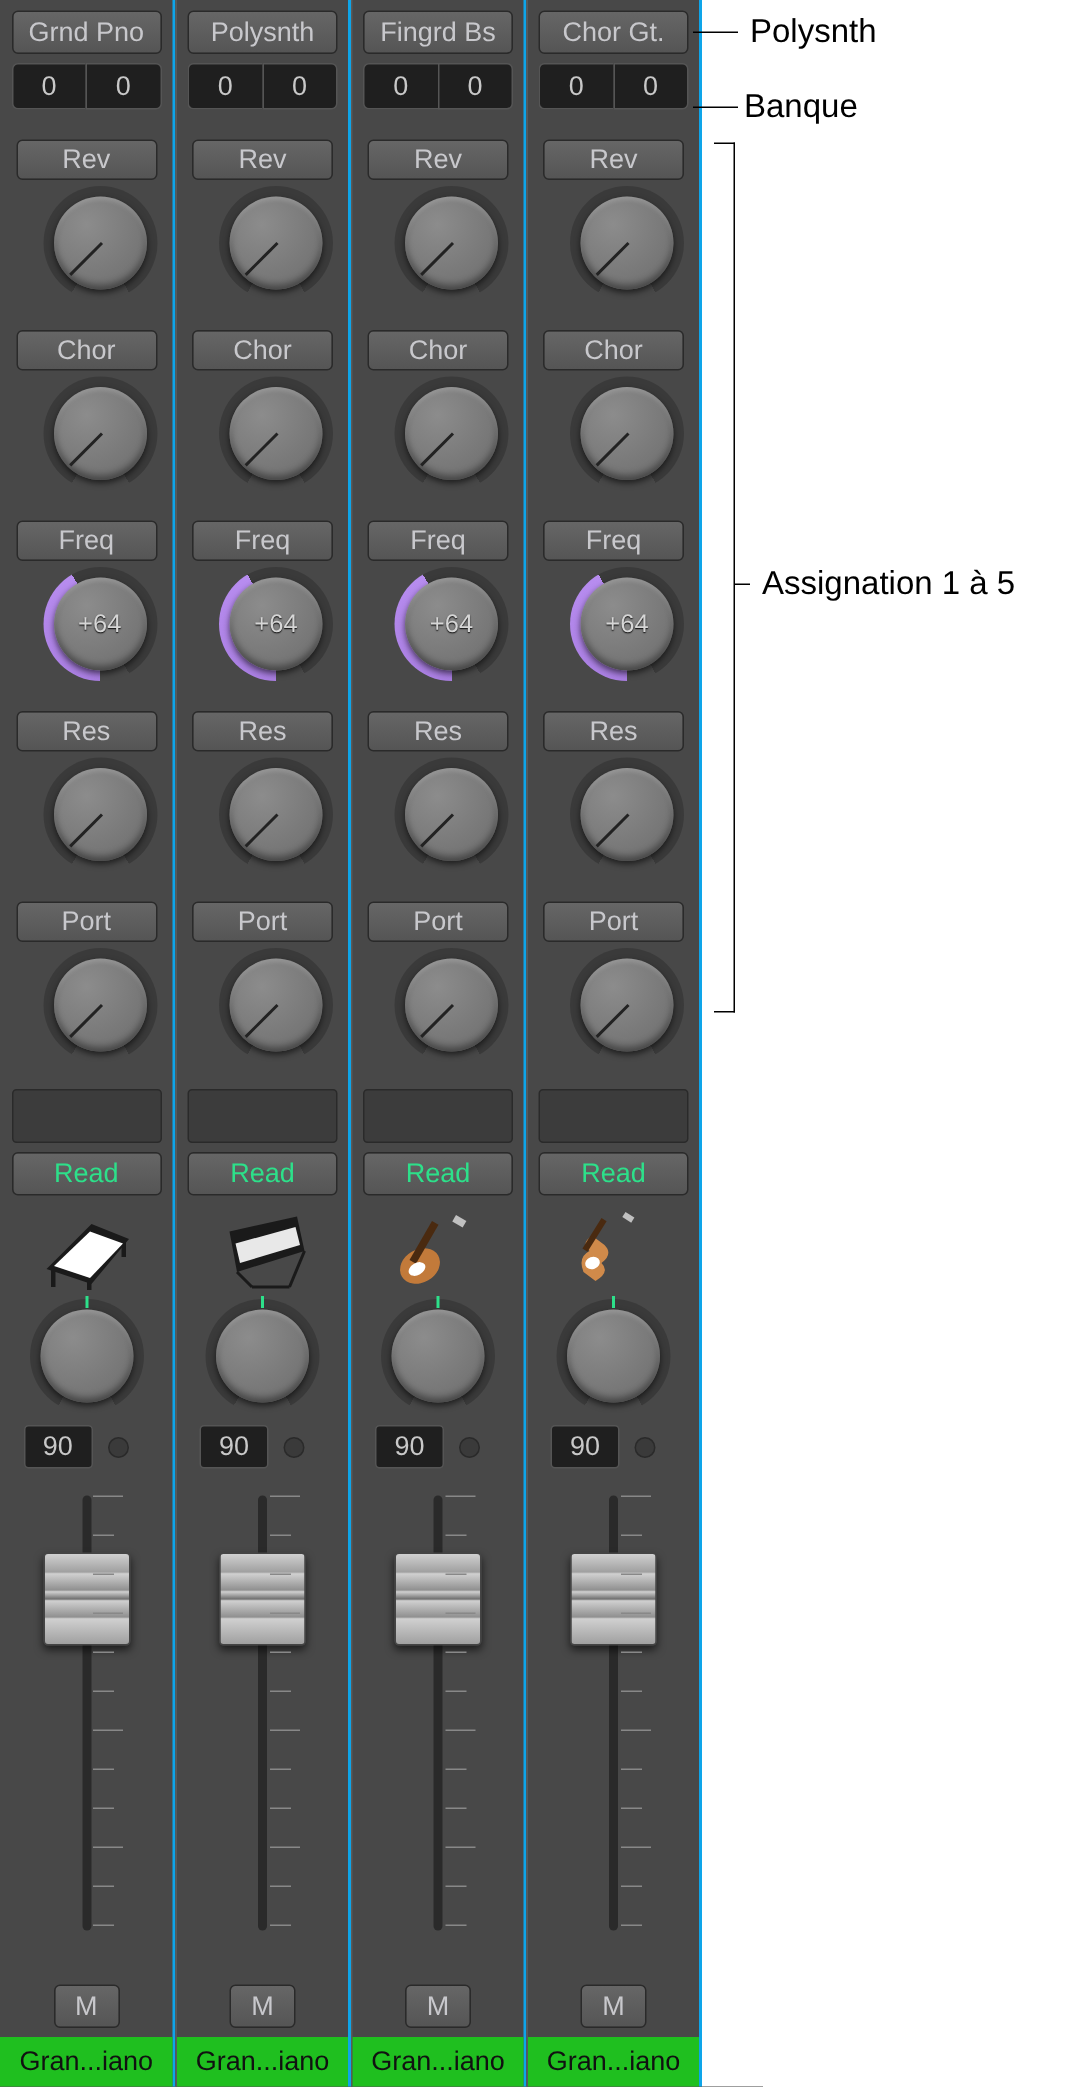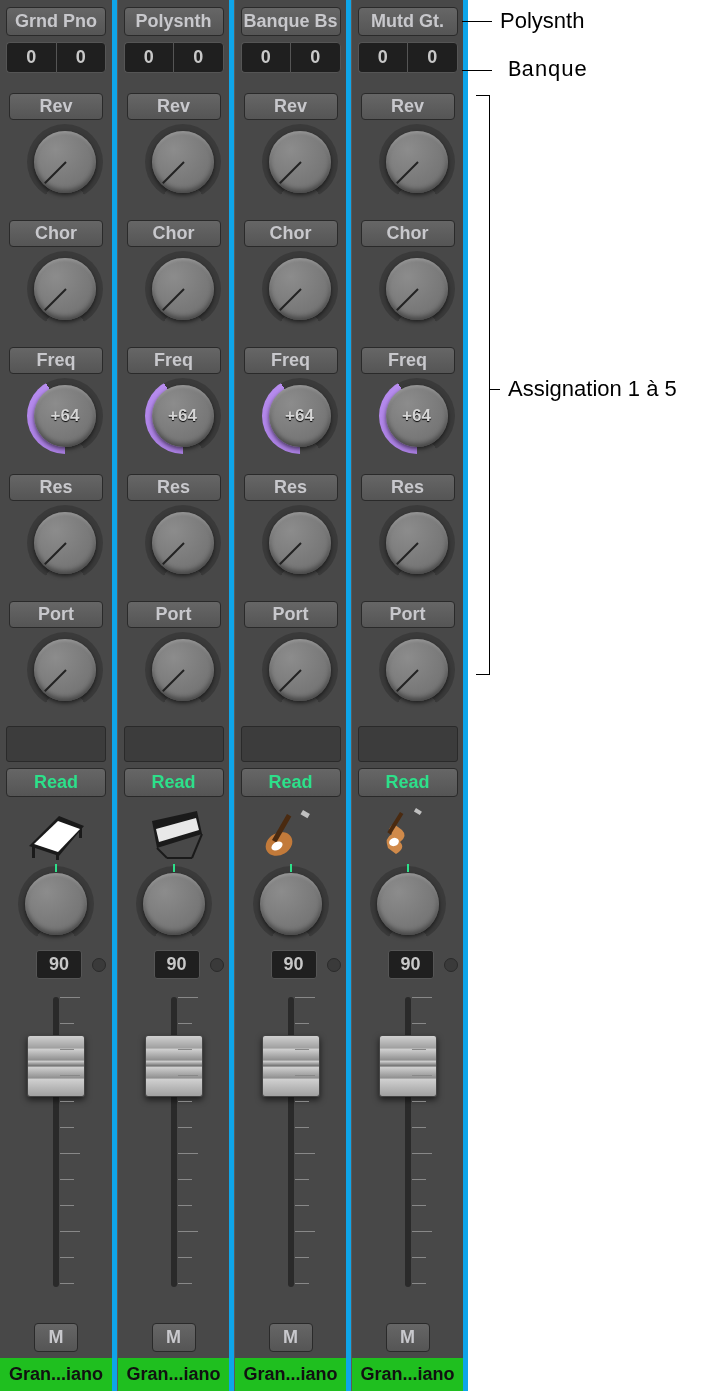--- a/index.html
+++ b/index.html
@@ -16,26 +16,25 @@
     position: absolute;
     left: 0;
     top: 0;
     display: flex;
     background: #3f3f3f;
     height: 1391px;
   }
   .channel {
     width: 117px;
     background: #484848;
-    border-right: 5px solid #0ea5e9;
+    border-right: 2px solid #0ea5e9;
     border-left: 1px solid #5a5a5a;
     display: flex;
     flex-direction: column;
     align-items: center;
-    font-weight: bold;
   }
   .channel:first-child { border-left: none; }
   .btn {
     background: linear-gradient(#666, #555);
     border: 1px solid #2a2a2a;
     border-radius: 4px;
     color: #c8c8cc;
     font-size: 18px;
     text-align: center;
     padding: 3px 0;
@@ -161,21 +160,21 @@
     width: 2px; height: 8px;
     background: #2de08a;
     transform: translateX(-50%);
   }
   .value-row {
     display: flex;
     align-items: center;
     gap: 10px;
     margin-top: 8px;
     width: 100px;
-    justify-content: flex-end;
+    justify-content: flex-start;
     padding-left: 8px;
   }
   .value-box {
     width: 46px;
     background: #1f1f1f;
     border: 1px solid #555;
     border-radius: 3px;
     color: #c8c8c8;
     font-size: 18px;
     text-align: center;
@@ -447,21 +446,21 @@
           <div style="top: 208px;"></div>
           <div style="top: 234px; width: 20px;"></div>
           <div style="top: 260px;"></div>
           <div style="top: 286px;"></div>
         </div>
       </div>
       <div class="mute-btn">M</div>
       <div class="track-name">Gran...iano</div>
     </div>
     <div class="channel">
-      <div class="btn prog-btn">Banque Bs</div>
+      <div class="btn prog-btn">Fingrd Bs</div>
       <div class="bank-row">
         <div class="bank-cell">0</div>
         <div class="bank-cell">0</div>
       </div>
       <div class="assign-block">
         <div class="assign-btn">Rev</div>
         <div class="knob-wrap">
           <div class="knob-ring"></div>
           <div class="knob-body">
             <div class="knob-pointer" style="transform: rotate(-135deg);"></div>
@@ -535,21 +534,21 @@
           <div style="top: 208px;"></div>
           <div style="top: 234px; width: 20px;"></div>
           <div style="top: 260px;"></div>
           <div style="top: 286px;"></div>
         </div>
       </div>
       <div class="mute-btn">M</div>
       <div class="track-name">Gran...iano</div>
     </div>
     <div class="channel">
-      <div class="btn prog-btn">Mutd Gt.</div>
+      <div class="btn prog-btn">Chor Gt.</div>
       <div class="bank-row">
         <div class="bank-cell">0</div>
         <div class="bank-cell">0</div>
       </div>
       <div class="assign-block">
         <div class="assign-btn">Rev</div>
         <div class="knob-wrap">
           <div class="knob-ring"></div>
           <div class="knob-body">
             <div class="knob-pointer" style="transform: rotate(-135deg);"></div>
@@ -630,21 +629,21 @@
       <div class="track-name">Gran...iano</div>
     </div>
   </div>
 
 <div class="callout" style="left:462px; top:8px;">
   <span class="line" style="width:30px;"></span>
   <span style="margin-left:8px;">Polysnth</span>
 </div>
 <div class="callout" style="left:462px; top:58px;">
   <span class="line" style="width:30px;"></span>
-  <span style="margin-left:16px;font-family:Liberation Mono, monospace;">Banque</span>
+  <span style="margin-left:4px;">Banque</span>
 </div>
 <div class="bracket" style="left:476px; top:95px; width:14px; height:580px;"></div>
 <div class="callout" style="left:490px; top:376px;">
   <span class="line" style="width:10px;"></span>
   <span style="margin-left:8px;text-align:right;">Assignation 1 à 5</span>
 </div>
 
 <svg width="0" height="0" style="position:absolute">
   <defs>
     <g id="icon-piano">

